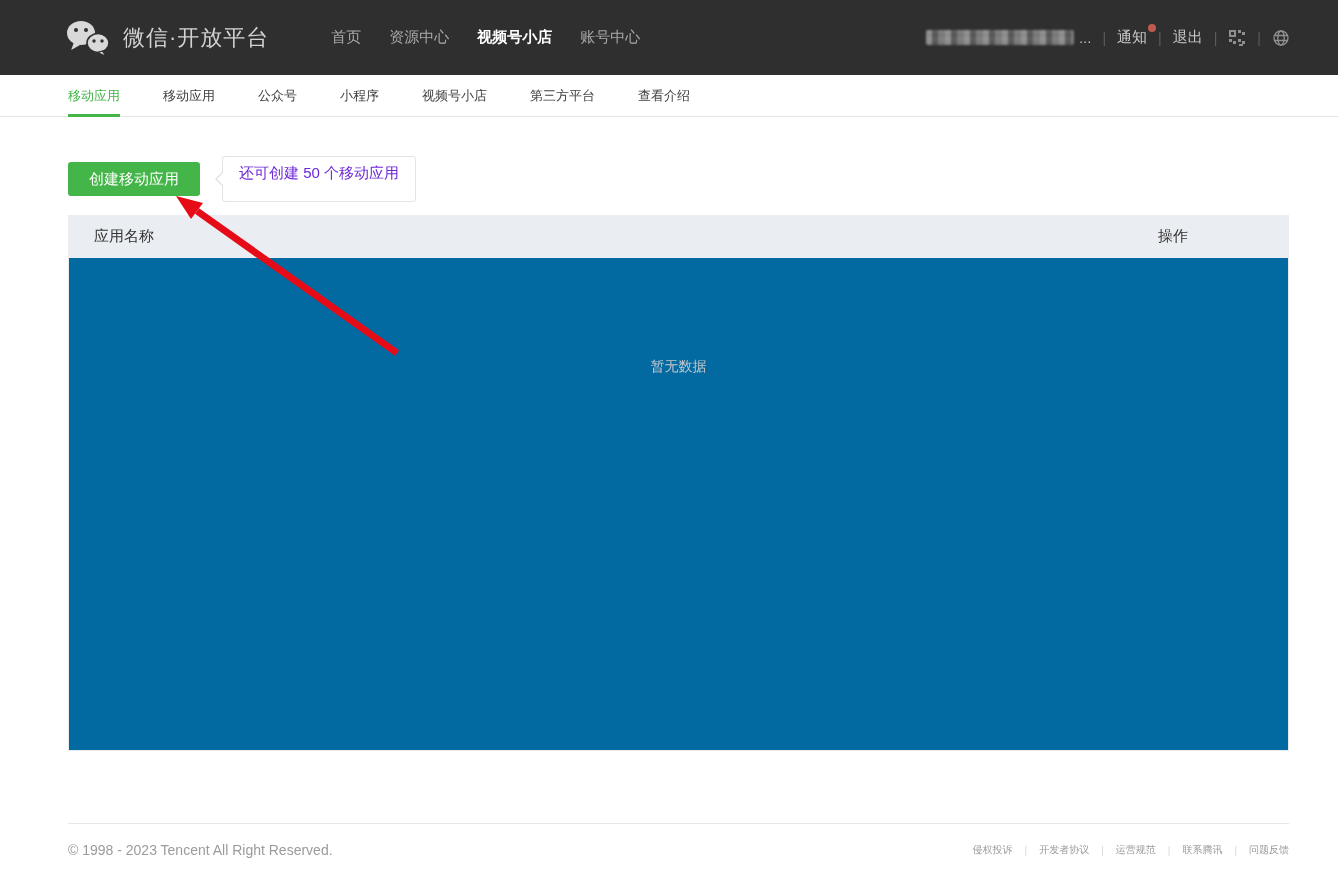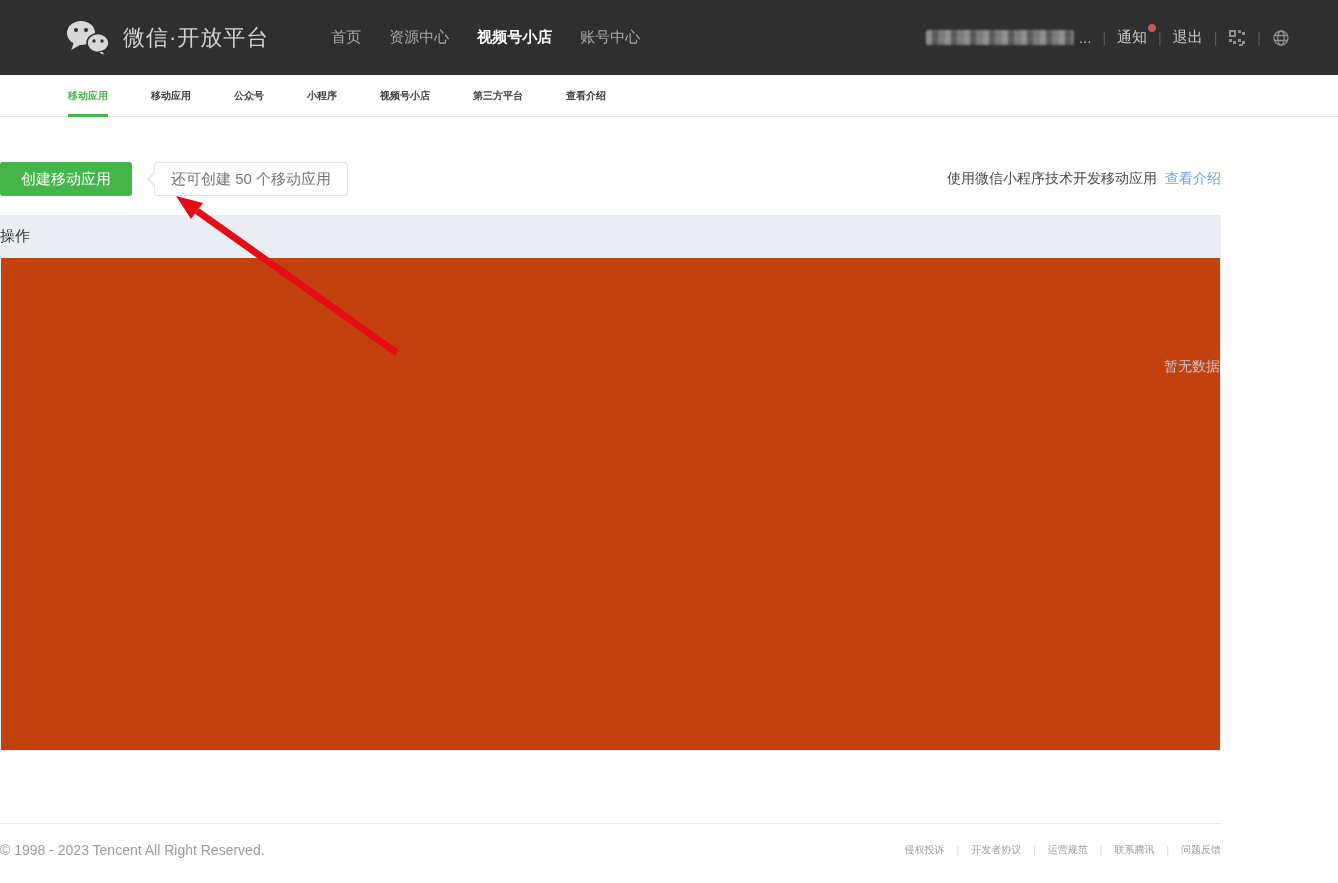--- a/index.html
+++ b/index.html
@@ -25,53 +25,53 @@
   .acct-ellipsis { color:#bdbdbd; margin-left:-6px; }
   .hsep { color:#5c5c5c; font-size:14px; }
   .hlink { color:#c9c9c9; text-decoration:none; cursor:pointer; position:relative; }
   .notice-dot { position:absolute; top:-4px; right:-9px; width:8px; height:8px;
     border-radius:50%; background:#c05a50; }
   .icon-btn { display:flex; align-items:center; cursor:pointer; }
 
   
   .tabbar { height:42px; display:flex; align-items:stretch; gap:43px;
     padding-left:68px; border-bottom:1px solid #e6e6e6; background:#fff; }
-  .tab { display:flex; align-items:center; font-size:10px; color:#404040;
-    cursor:pointer; position:relative;font-weight:bold; }
+  .tab { display:flex; align-items:center; font-size:13px; color:#404040;
+    cursor:pointer; position:relative; }
   .tab.active { color:#44b549; }
   .tab.active::after { content:""; position:absolute; left:0; right:0; bottom:-1px;
     height:3px; background:#44b549; }
 
   
-  .content { width:1221px; position:relative; }
+  .content { width:1221px; margin-left:68px; position:relative; }
   .toolbar { margin-top:45px; height:34px; display:flex; align-items:center; }
   .btn-green { height:34px; padding:0 21px; background:#44b549; color:#fff;
     font-size:15px; border:none; border-radius:3px; cursor:pointer;
     font-family:inherit; }
-  .quota-tip { position:relative; margin-left:22px; height:34px; line-height:32px;
+  .quota-tip { position:relative; margin-left:22px; height:46px; line-height:32px;
     padding:0 16px; border:1px solid #e3e3e3; border-radius:3px; background:#fff;
-    color:#737373; font-size:15px; }
+    color:#6d28d9; font-size:15px; }
   .quota-tip::before { content:""; position:absolute; left:-8px; top:50%;
     margin-top:-8px; border:8px solid transparent; border-left:none;
     border-right:8px solid #e3e3e3; }
   .quota-tip::after { content:""; position:absolute; left:-6.5px; top:50%;
     margin-top:-8px; border:8px solid transparent; border-left:none;
     border-right:8px solid #ffffff; }
   .hint { margin-left:auto; font-size:14px; color:#474747; }
   .hint a { color:#6b9eea; text-decoration:none; cursor:pointer; margin-left:4px; }
 
   
   .app-table { margin-top:19px; }
   .thead { height:43px; background:#eaedf1; display:flex; align-items:center;
     font-size:15px; color:#333; }
   .col-name { flex:1; padding-left:26px; }
   .col-status { width:279px; }
   .col-action { width:131px; }
-  .tbody { height:493px; background:#c2410c; border:1px solid #e8eaec; border-top:none;
-    text-align:right; }
+  .tbody { height:493px; background:#0369a1; border:1px solid #e8eaec; border-top:none;
+    text-align:center; }
   .empty { padding-top:100px; color:#c3c7cc; font-size:14px; }
 
   
   .footer-divider { margin-top:72px; height:1px; background:#e7e7e7; }
   .page-footer { padding-top:18px; display:flex; align-items:center;gap:9px; }
   .copyright { color:#9b9b9b; font-size:14px; }
   .footer-links { margin-left:auto; display:flex; align-items:center; gap:12px;
     font-size:10px; color:#9b9b9b; }
   .footer-links a { color:#9b9b9b; text-decoration:none; cursor:pointer; }
   .fsep { color:#d8d8d8; }
@@ -157,28 +157,25 @@
     <div class="tab">视频号小店</div>
     <div class="tab">第三方平台</div>
     <div class="tab">查看介绍</div>
   </div>
 
   <main class="content">
 
     <div class="toolbar">
       <button class="btn-green">创建移动应用</button>
       <div class="quota-tip">还可创建 50 个移动应用</div>
-      <div class="hint">
-        <span>使用微信小程序技术开发移动应用</span>
-        <a>查看介绍</a>
-      </div>
     </div>
 
     <section class="app-table">
       <div class="thead">
+        <div class="col-name">应用名称</div>
         <div class="col-action">操作</div>
       </div>
       <div class="tbody">
         <div class="empty">暂无数据</div>
       </div>
     </section>
 
     <div class="footer-divider"></div>
 
     <footer class="page-footer">

